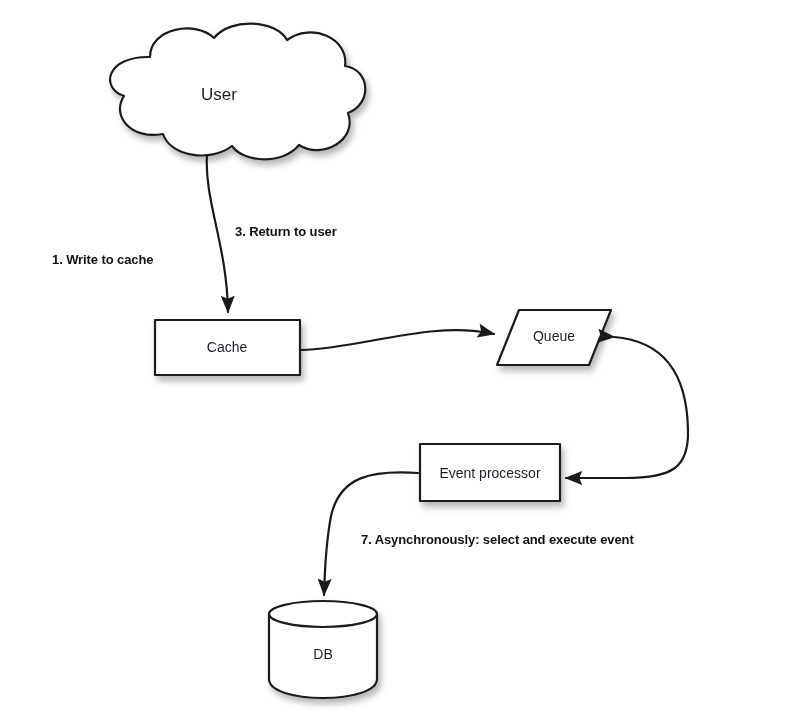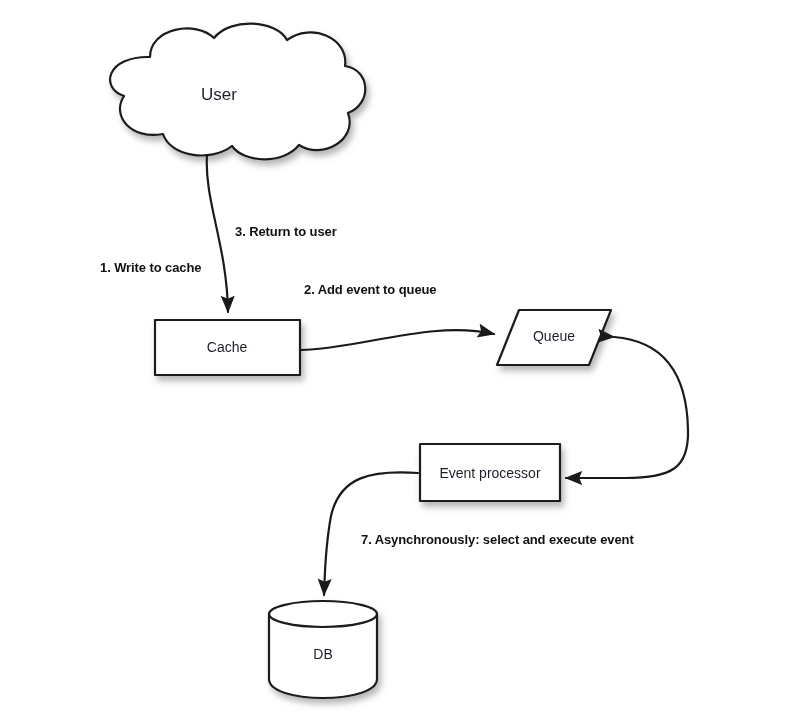--- a/index.html
+++ b/index.html
@@ -124,21 +124,20 @@
     <path class="edge-path" marker-start="url(#arrowhead)" marker-end="url(#arrowhead)" d="M 614 337
              C 664 341, 687 374, 688 430
              C 689 468, 672 478, 625 478
              L 566 478"></path>
 
     <path class="edge-path" marker-end="url(#arrowhead)" d="M 418 473
              C 372 470, 340 476, 331 516
              C 325 548, 325 572, 324 595"></path>
   </svg>
 
-  <div class="step-label" style="left:52px; top:260px;margin-left:48px;">1. Write to cache</div>
+  <div class="step-label" style="left:52px; top:252px;">1. Write to cache</div>
 
-  <div class="step-label" style="left:304px; top:282px;">2. Add event to queue</div>
 
   <div class="step-label" style="left:235px; top:224px;">3. Return to user</div>
 
   <div class="step-label" style="left:361px; top:532px;">7. Asynchronously: select and execute event</div>
 
 </div>
 
 </body></html>

